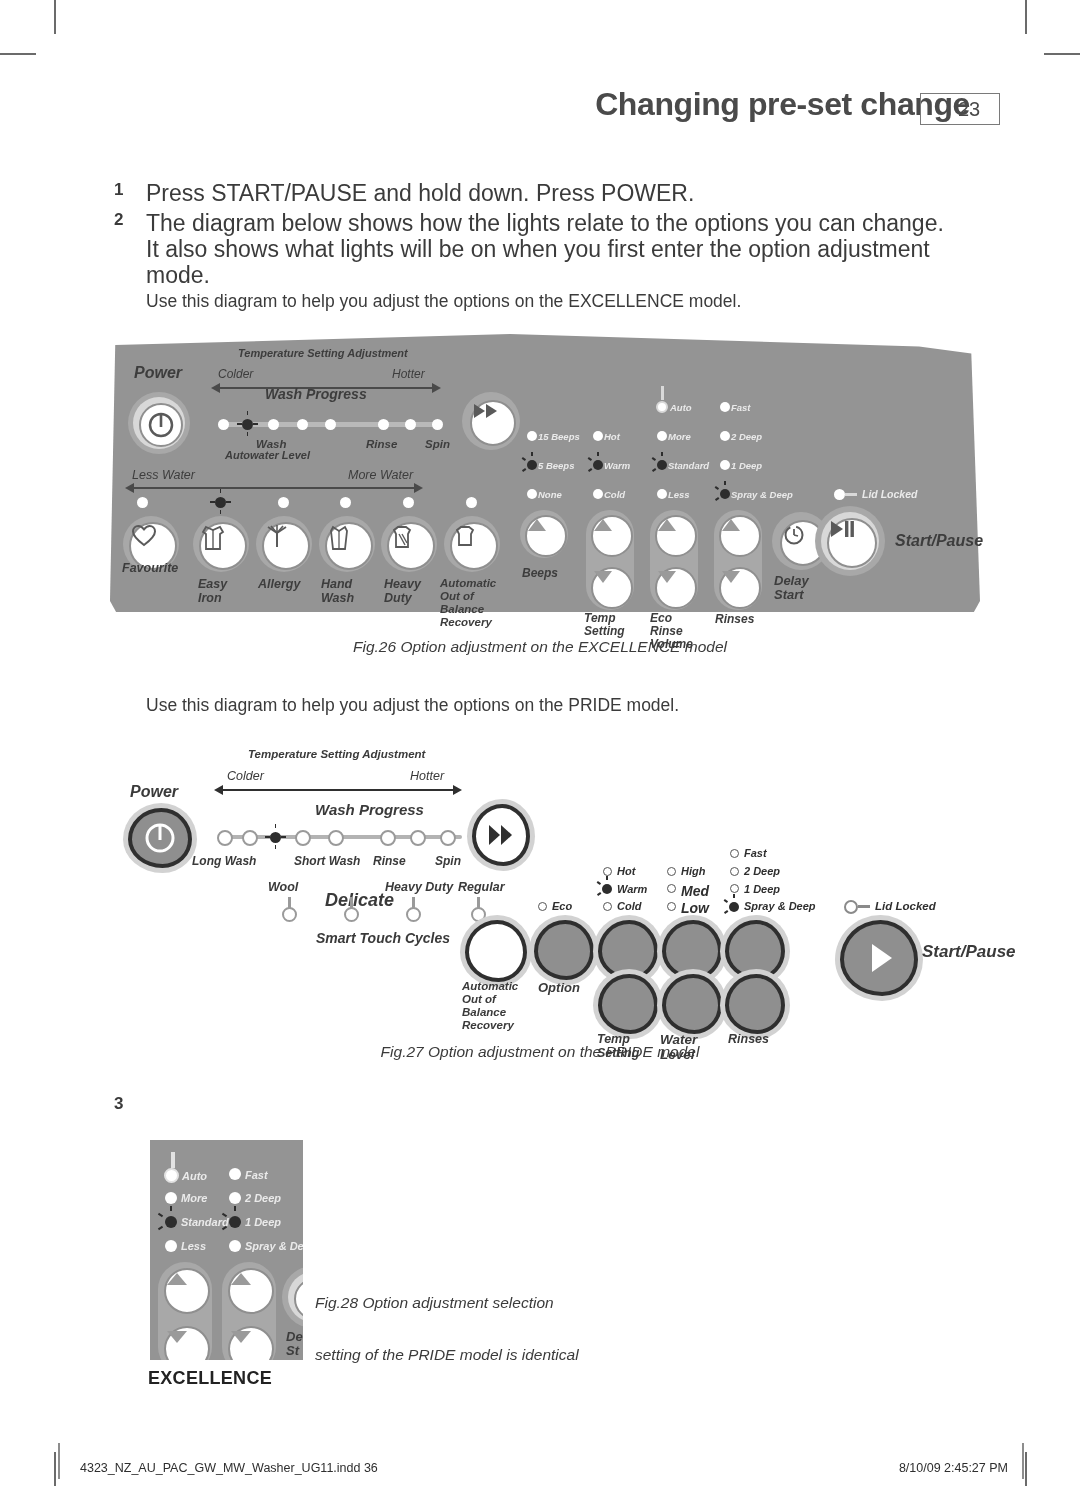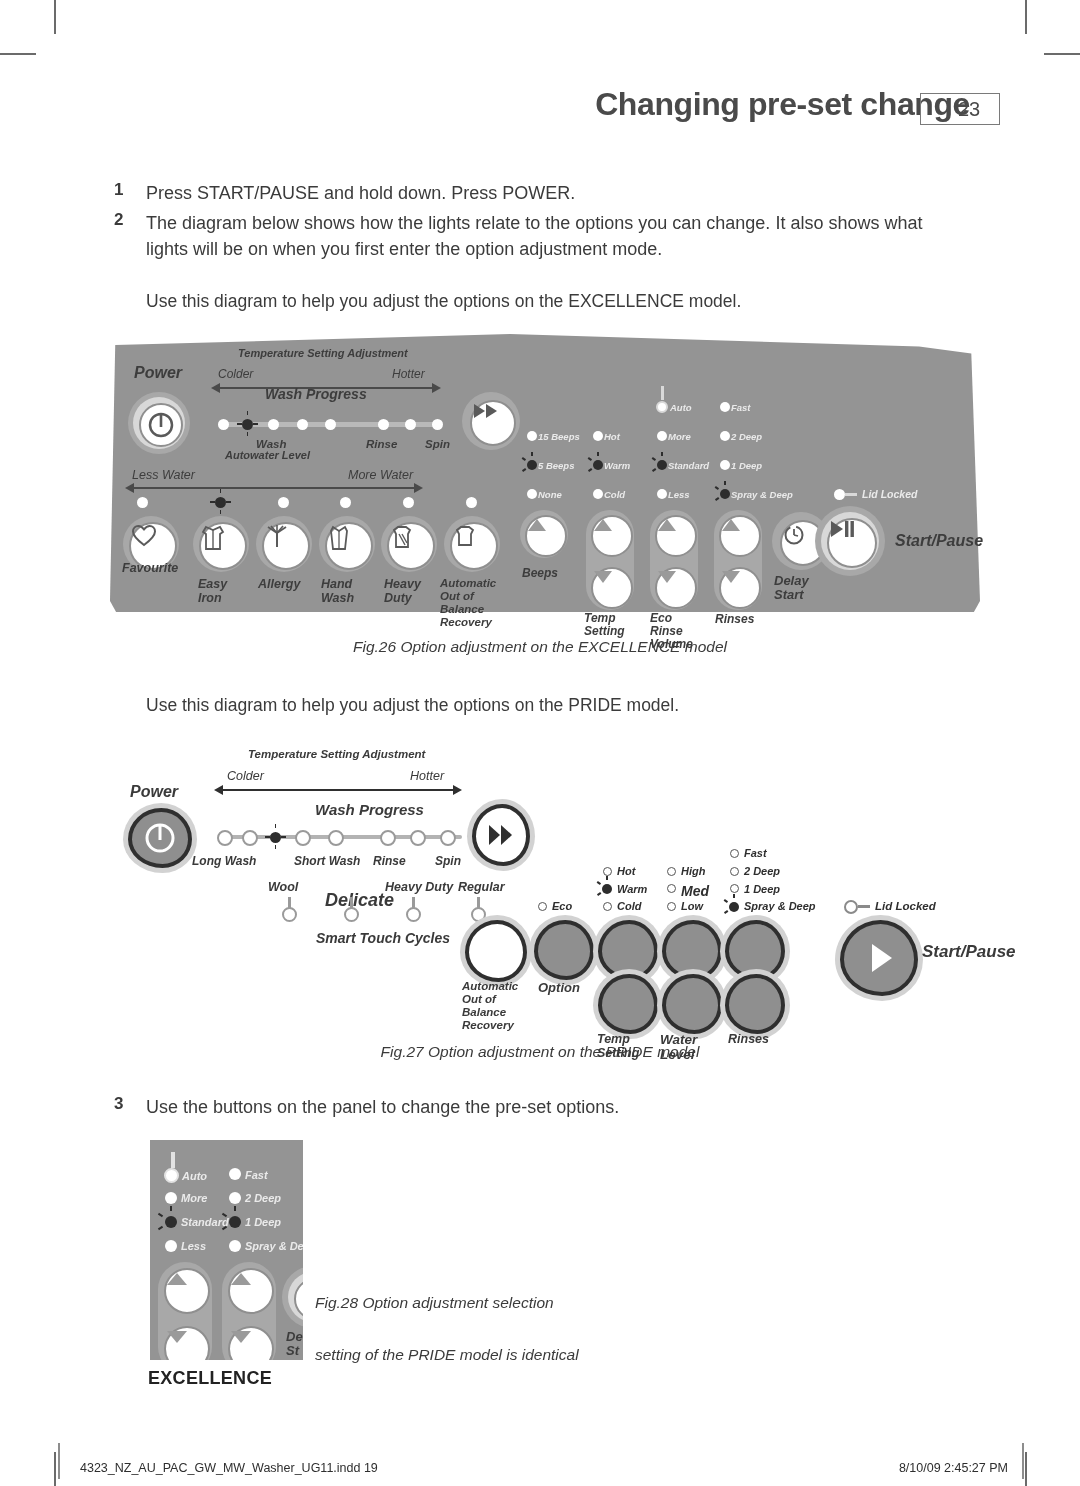--- a/index.html
+++ b/index.html
@@ -28,21 +28,21 @@
   }
   .page-num{
     position:absolute;right:8px;top:4px;font-size:20px;color:#4a4a4a;
   }
 
   
   .step{position:absolute;display:flex;}
   .step-num{
     width:32px;font-size:17px;font-weight:bold;color:#3b3b3b;flex:none;
   }
-  .step-txt{font-size:18px;line-height:26px;color:#3b3b3b;}
+  .step-txt{font-size:23px;line-height:26px;color:#3b3b3b;}
   .plain{position:absolute;font-size:17.5px;line-height:26px;color:#3b3b3b;}
   .caption{
     position:absolute;font-size:15.5px;font-style:italic;color:#3b3b3b;
     text-align:center;
   }
   .note{position:absolute;font-size:15.5px;font-style:italic;color:#3b3b3b;line-height:24px;}
   .model-tag{position:absolute;font-size:18px;font-weight:bold;color:#222;letter-spacing:0.3px;}
 
   
   .footer-rule{position:absolute;background:#8d8d8d;}
@@ -445,21 +445,21 @@
     <div class="led-txt" style="left:507px;top:158px;font-size:11px;color:#2f2f2f;">Cold</div>
     <div class="pbtn" style="left:488px;top:178px;width:52px;height:52px;"></div>
     <div class="pbtn" style="left:488px;top:232px;width:52px;height:52px;"></div>
     <div class="lbl" style="left:487px;top:290px;font-size:12.5px;line-height:14px;">Temp<br>Setting</div>
 
     <div class="ocirc" style="left:557px;top:125px;"></div>
     <div class="led-txt" style="left:571px;top:123px;font-size:11px;color:#2f2f2f;">High</div>
     <div class="ocirc" style="left:557px;top:142px;"></div>
     <div class="led-txt" style="left:571px;top:141px;font-size:14px;color:#2f2f2f;">Med</div>
     <div class="ocirc" style="left:557px;top:160px;"></div>
-    <div class="led-txt" style="left:571px;top:158px;font-size:11px;color:#2f2f2f;text-align:right;">Low</div>
+    <div class="led-txt" style="left:571px;top:158px;font-size:14px;color:#2f2f2f;text-align:right;">Low</div>
     <div class="pbtn" style="left:552px;top:178px;width:52px;height:52px;"></div>
     <div class="pbtn" style="left:552px;top:232px;width:52px;height:52px;"></div>
     <div class="lbl" style="left:550px;top:290px;font-size:13.5px;line-height:15px;">Water<br>Level</div>
 
     <div class="ocirc" style="left:620px;top:107px;"></div>
     <div class="led-txt" style="left:634px;top:105px;font-size:11px;color:#2f2f2f;">Fast</div>
     <div class="ocirc" style="left:620px;top:125px;"></div>
     <div class="led-txt" style="left:634px;top:123px;font-size:11px;color:#2f2f2f;">2 Deep</div>
     <div class="ocirc" style="left:620px;top:142px;"></div>
     <div class="led-txt" style="left:634px;top:141px;font-size:11px;color:#2f2f2f;">1 Deep</div>
@@ -481,21 +481,20 @@
         <polygon points="28,20 48,34 28,48" fill="#ffffff"></polygon>
       </svg>
     </div>
     <div class="lbl" style="left:812px;top:200px;font-size:17px;">Start/Pause</div>
   </div>
 
   <div class="caption" style="left:0;right:0;top:1043px;">Fig.27 Option adjustment on the PRIDE model</div>
 
   <div class="step" style="left:114px;top:1094px;width:840px;">
     <div class="step-num">3</div>
-    <div class="step-txt">Use the buttons on the panel to change the pre-set options.</div>
   </div>
 
   <div class="panel" id="fig28">
     <div class="panel-bg"></div>
 
     <div class="ray" style="left:21px;top:12px;width:4px;height:16px;background:#e2e2e2;"></div>
     <div class="led" style="left:14px;top:28px;width:15px;height:15px;border:2.5px solid #e2e2e2;box-sizing:border-box;"></div>
     <div class="led-txt wlbl" style="left:32px;top:30px;font-size:11px;">Auto</div>
     <div class="led" style="left:15px;top:52px;width:12px;height:12px;"></div>
     <div class="led-txt wlbl" style="left:31px;top:52px;font-size:11px;">More</div>
@@ -551,16 +550,16 @@
 
   </div>
 
   <div class="note" style="left:315px;top:1291px;">Fig.28 Option adjustment selection</div>
   <div class="note" style="left:315px;top:1343px;">setting of the PRIDE model is identical</div>
 
   <div class="model-tag" style="left:148px;top:1368px;">EXCELLENCE</div>
 
   <div class="footer-rule" style="left:58px;top:1443px;width:1.5px;height:36px;"></div>
   <div class="footer-rule" style="left:1022px;top:1443px;width:1.5px;height:36px;"></div>
-  <div class="footer-txt" style="left:80px;top:1461px;">4323_NZ_AU_PAC_GW_MW_Washer_UG11.indd   19</div>
+  <div class="footer-txt" style="left:80px;top:1461px;">4323_NZ_AU_PAC_GW_MW_Washer_UG11.indd   36</div>
   <div class="footer-txt" style="right:72px;top:1461px;">8/10/09   2:45:27 PM</div>
 
 </div>
 
 </body></html>

